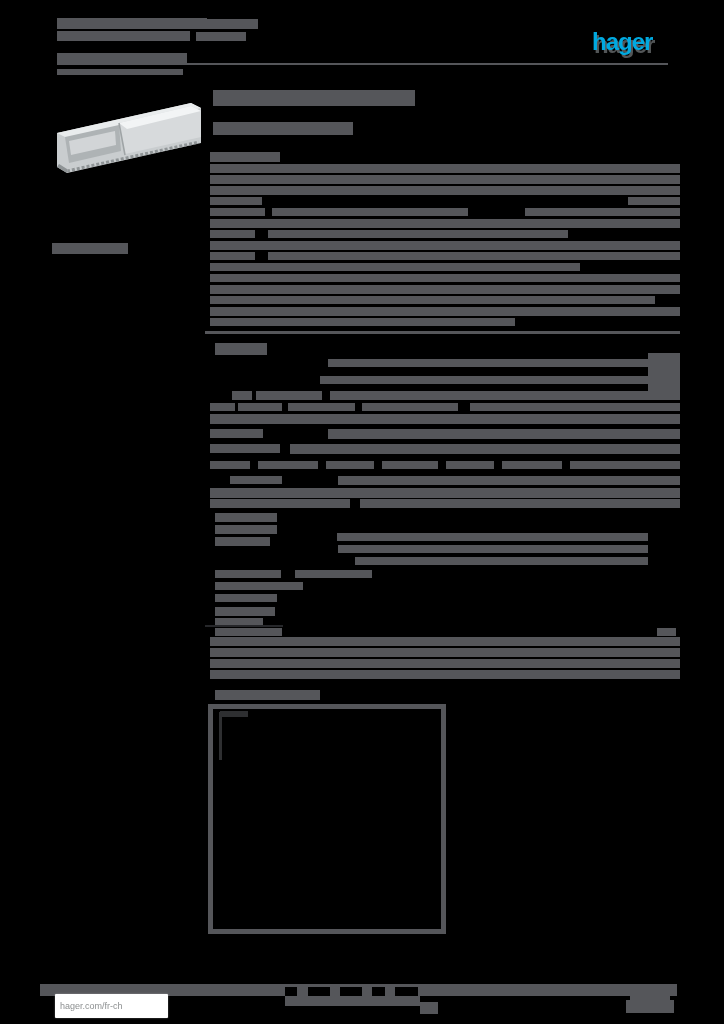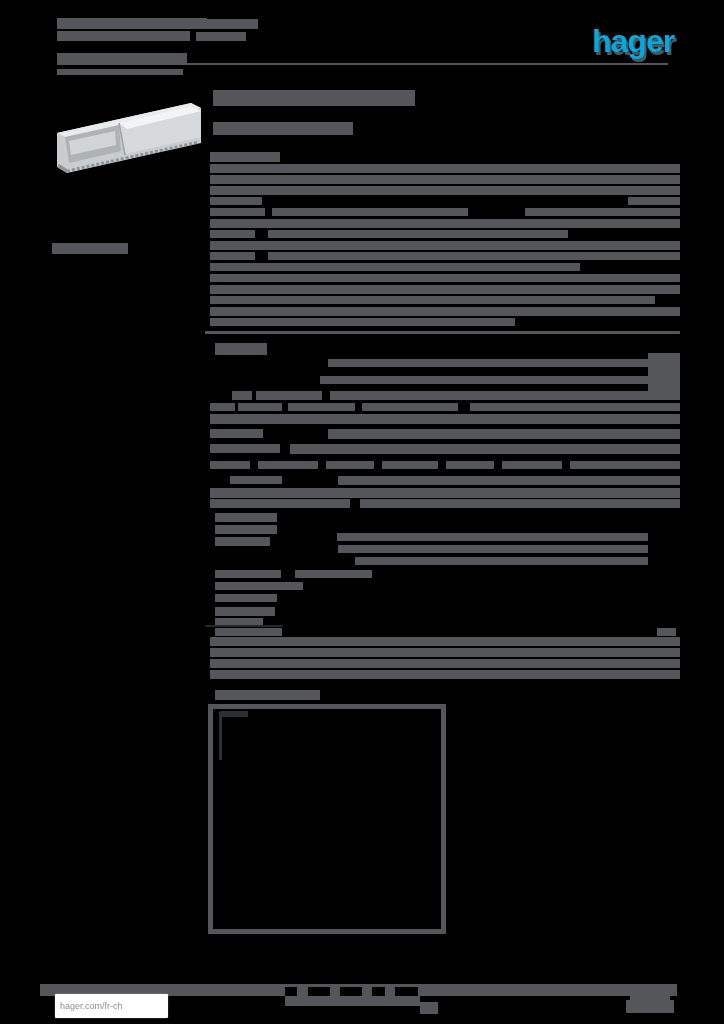--- a/index.html
+++ b/index.html
@@ -10,21 +10,21 @@
     background: #000000;
     overflow: hidden;
     font-family: "Liberation Sans", sans-serif;
   }
   .bar { position: absolute; }
   #logo {
     position: absolute;
     left: 592px; top: 28px;
     width: 80px; height: 30px;
     font-weight: bold;
-    font-size: 32px;
+    font-size: 24px;
     line-height: 27px;
     letter-spacing: -1px;
     color: #00a9e0;
     text-shadow: 2px 3px 0 rgba(150,155,158,0.55);
   }
   #product-image { position: absolute; left: 55px; top: 93px; }
   #dimension-box {
     position: absolute;
     border-style: solid;
     box-sizing: border-box;

